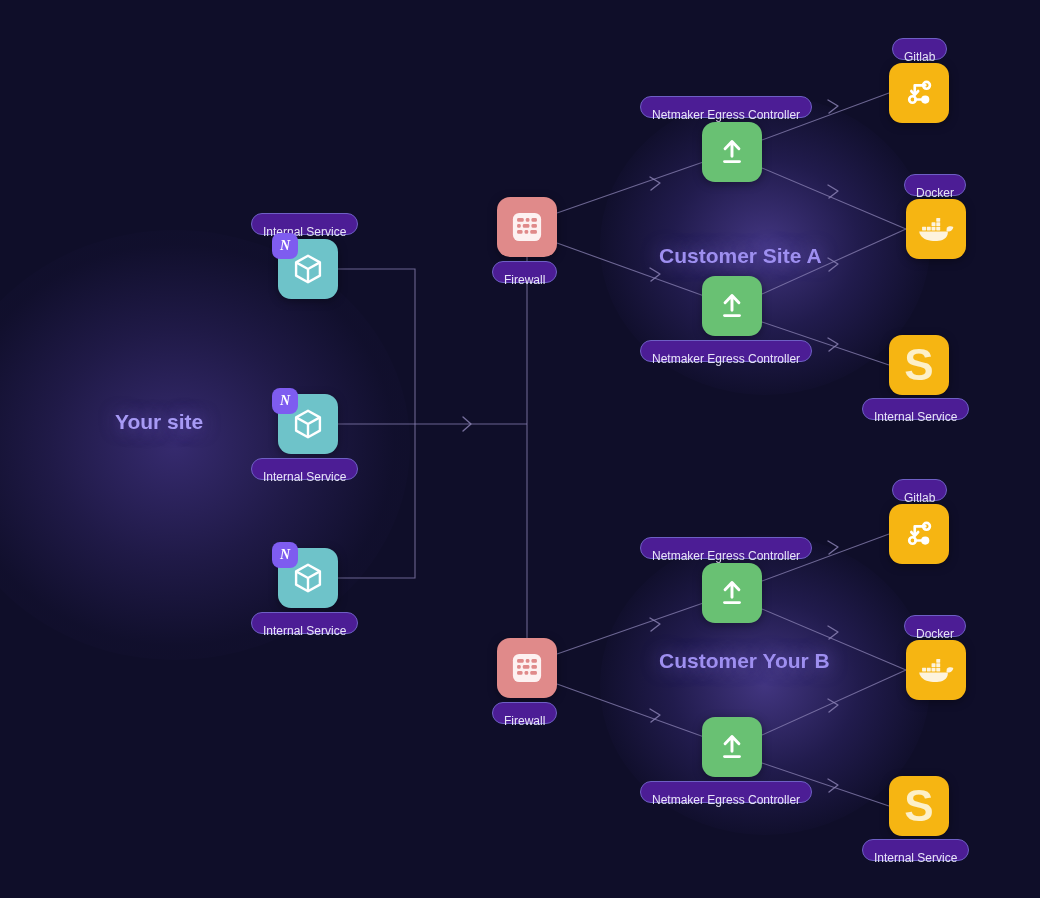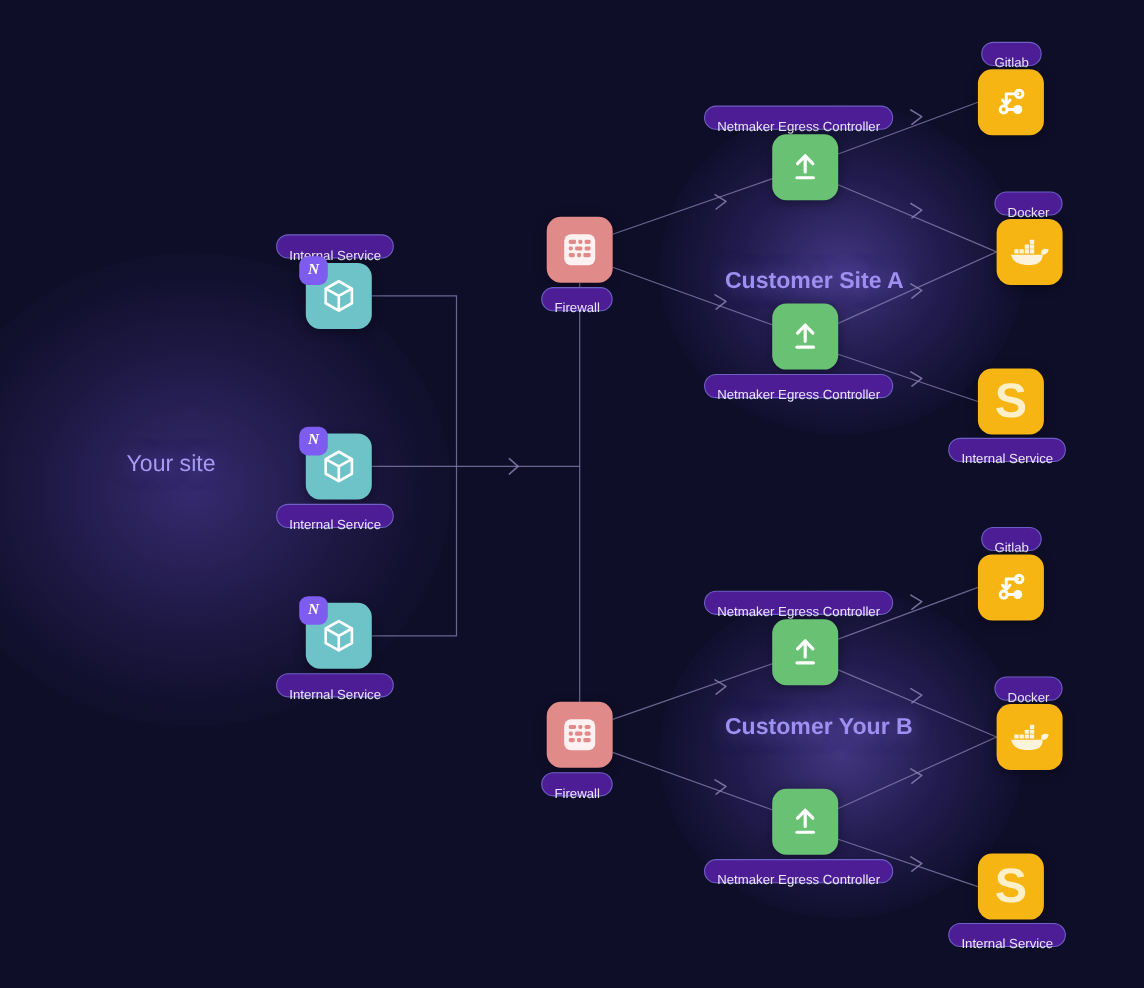--- a/index.html
+++ b/index.html
@@ -116,21 +116,21 @@
     color: #9e8ff0;
     font-size: 21px;
     font-weight: bold;
     white-space: nowrap;
     text-shadow: 0 0 18px rgba(140,116,240,0.55);
   }
   .your-site {
     position: absolute;
     color: #a79af5;
     font-size: 21px;
-    font-weight: normal;
+    font-weight: bold;
     white-space: nowrap;
     text-shadow: 0 0 18px rgba(140,116,240,0.5);
   }
 </style>
 </head>
 <body>
 
 <div id="canvas">
 
   <div class="glow glow-left"></div>

